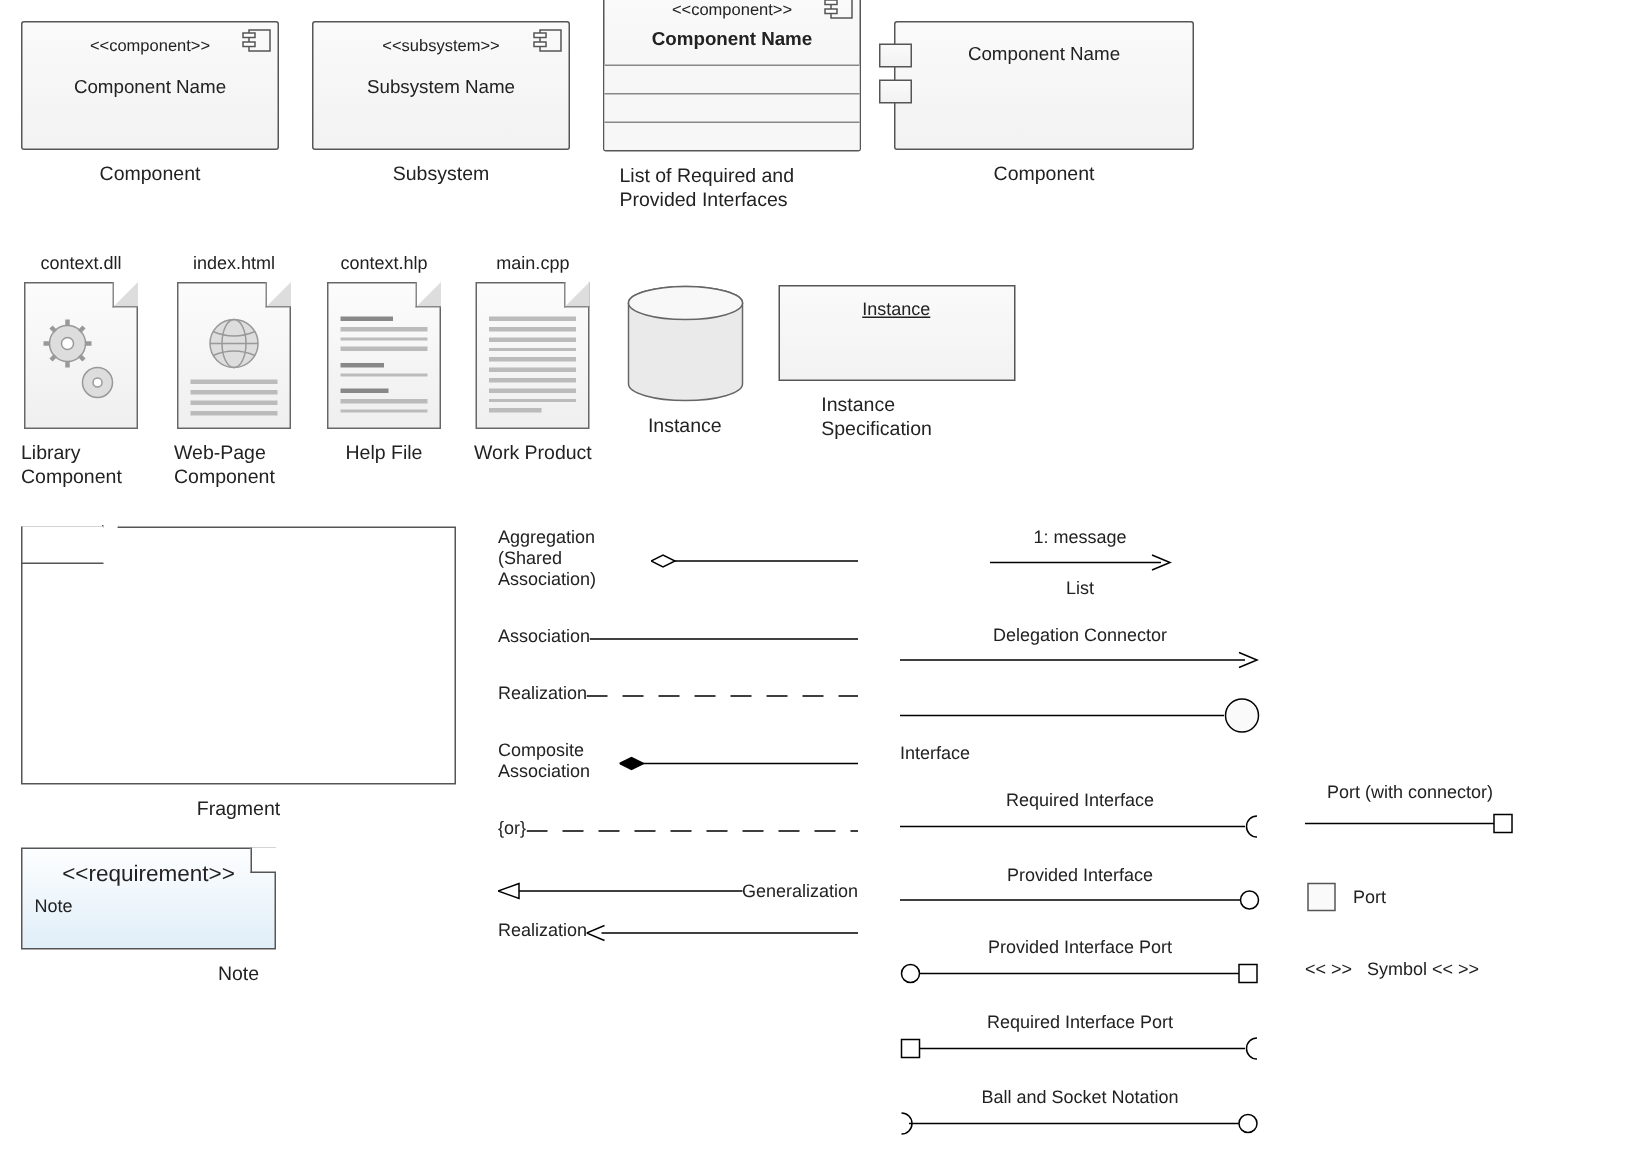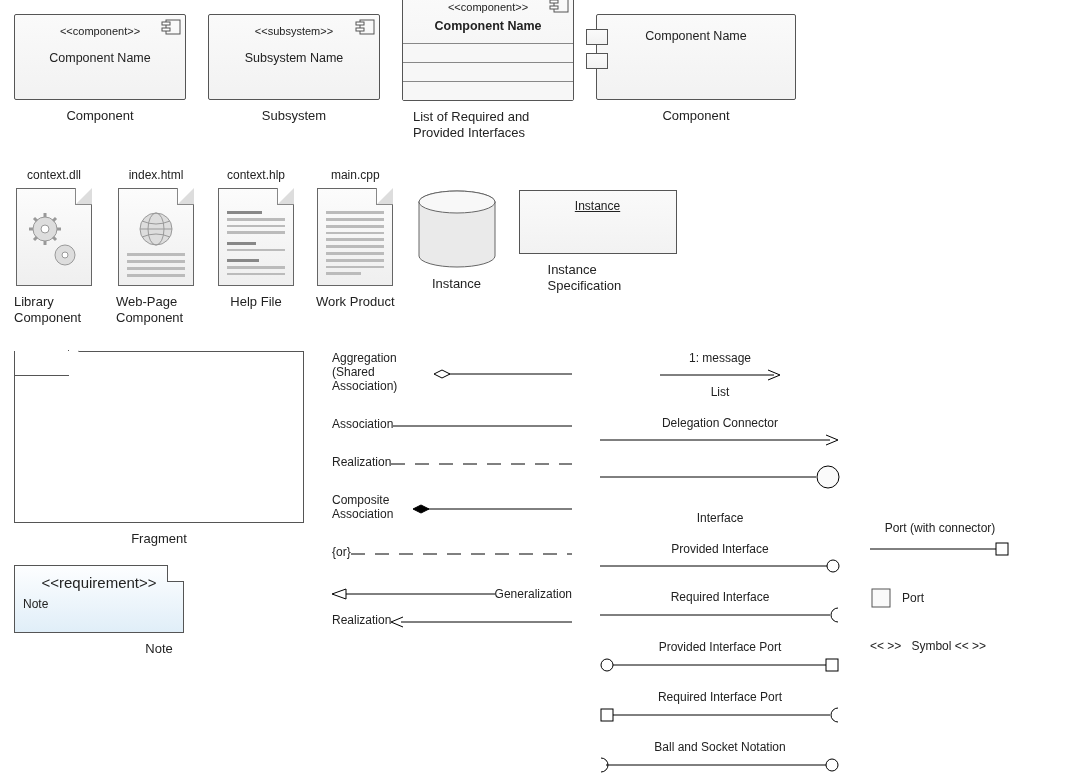--- a/index.html
+++ b/index.html
@@ -310,34 +310,34 @@
       <svg width="240" height="14">
           <line x1="0" y1="7" x2="230" y2="7" stroke="#000"></line>
           <polyline points="226,2 238,7 226,12" fill="none" stroke="#000"></polyline>
         </svg>
     </div>
     <div class="r">
       <svg width="240" height="26">
           <line x1="0" y1="13" x2="216" y2="13" stroke="#000"></line>
           <circle cx="228" cy="13" r="11" fill="#fafafa" stroke="#000"></circle>
         </svg>
-      <div class="lab" style="text-align:center;margin-top:18px">Interface</div>
+      <div class="lab" style="text-align:left;margin-top:2px">Interface</div>
+    </div>
+    <div class="r">
+      <div class="lab">Required Interface</div>
+      <svg width="240" height="16">
+          <line x1="0" y1="8" x2="230" y2="8" stroke="#000"></line>
+          <path d="M238 1 A7 7 0 0 0 238 15" fill="none" stroke="#000"></path>
+        </svg>
     </div>
     <div class="r">
       <div class="lab">Provided Interface</div>
       <svg width="240" height="14">
           <line x1="0" y1="7" x2="228" y2="7" stroke="#000"></line>
           <circle cx="233" cy="7" r="6" fill="#fff" stroke="#000"></circle>
-        </svg>
-    </div>
-    <div class="r">
-      <div class="lab">Required Interface</div>
-      <svg width="240" height="16">
-          <line x1="0" y1="8" x2="230" y2="8" stroke="#000"></line>
-          <path d="M238 1 A7 7 0 0 0 238 15" fill="none" stroke="#000"></path>
         </svg>
     </div>
     <div class="r">
       <div class="lab">Provided Interface Port</div>
       <svg width="240" height="16">
           <circle cx="7" cy="8" r="6" fill="#fff" stroke="#000"></circle>
           <line x1="13" y1="8" x2="226" y2="8" stroke="#000"></line>
           <rect x="226" y="2" width="12" height="12" fill="#fff" stroke="#000"></rect>
         </svg>
     </div>

